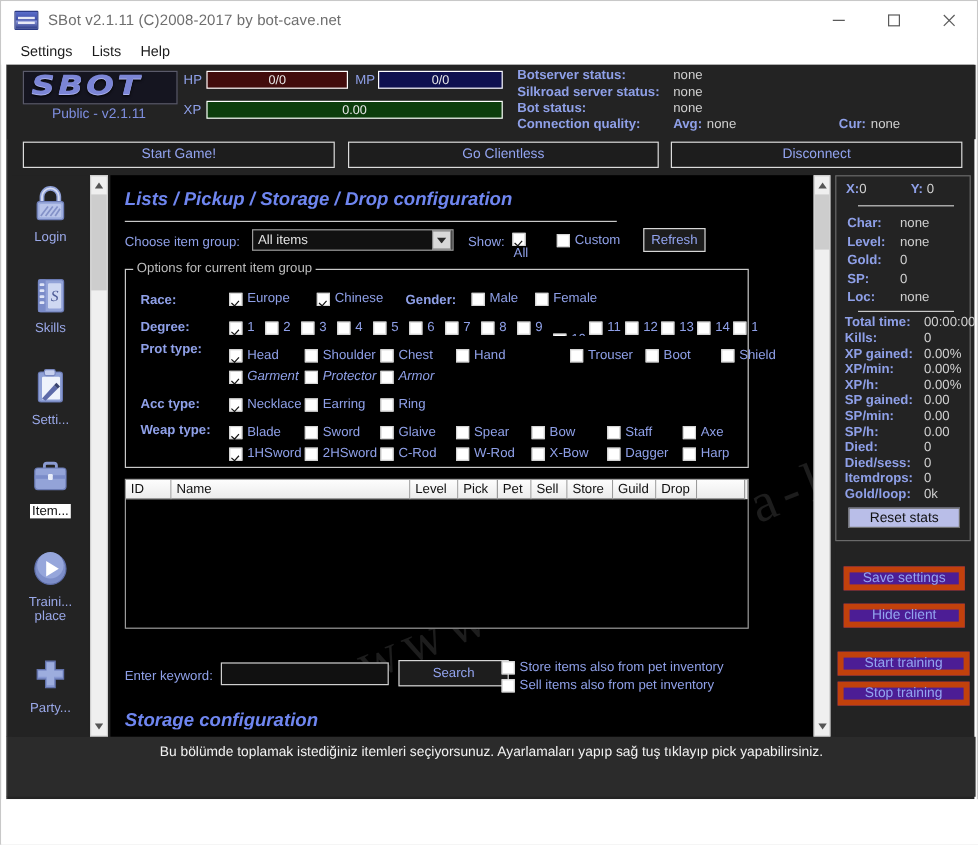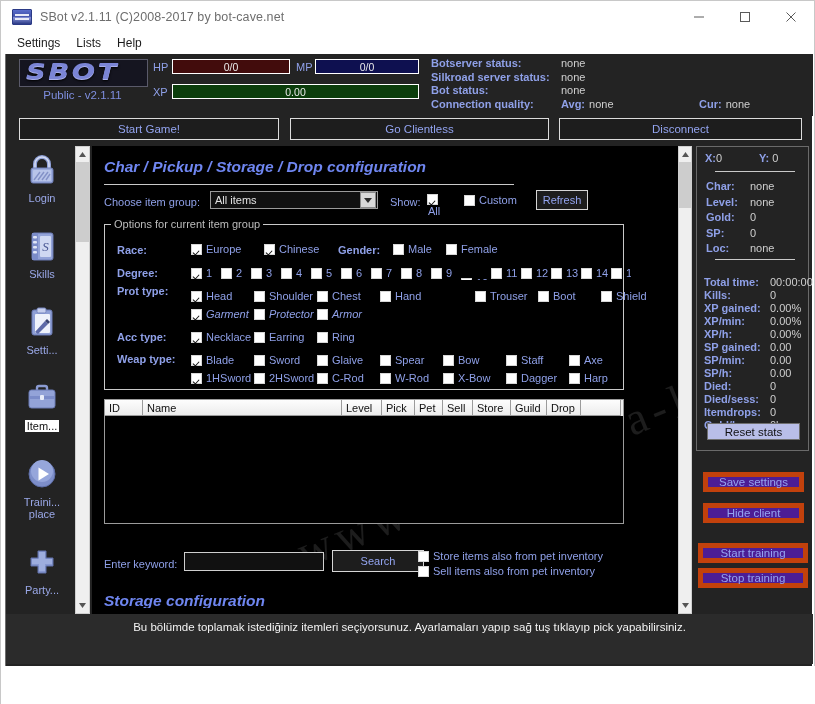--- a/index.html
+++ b/index.html
@@ -371,21 +371,21 @@
               <path d="M4.5 6 L1 1 L8 1 Z" fill="#555"></path>
             </svg>
         </div>
       </div>
 
       <div class="panel">
         <div class="panel-wm">
           <div style="position:absolute;left:180px;top:240px;transform:rotate(-22deg);white-space:nowrap;">www . e-s-a-r-a-l-o-o-k . c o m</div>
         </div>
 
-        <div class="p-title">Char / Pickup / Storage / Drop configuration</div>
+        <div class="p-title">Lists / Pickup / Storage / Drop configuration</div>
         <div class="p-hr"></div>
 
         <div class="lbl" style="left:12px;top:50px;">Choose item group:</div>
         <div class="combo" style="left:118px;top:45px;width:168px;">
           <div class="ctext">All items</div>
           <div class="cbtn">
             <svg width="8" height="5">
                 <path d="M0 0 L8 0 L4 5 Z" fill="#2a2a2a"></path>
               </svg>
           </div>
@@ -671,21 +671,21 @@
           <div id="char-rows" style="position:absolute;left:9px;top:33px;width:100px;">
               <div style="height: 15.5px; white-space: nowrap;"><span class="rk" style="display: inline-block; width: 44px;">Char:</span><span class="rv">none</span></div>
               <div style="height: 15.5px; white-space: nowrap;"><span class="rk" style="display: inline-block; width: 44px;">Level:</span><span class="rv">none</span></div>
               <div style="height: 15.5px; white-space: nowrap;"><span class="rk" style="display: inline-block; width: 44px;">Gold:</span><span class="rv">0</span></div>
               <div style="height: 15.5px; white-space: nowrap;"><span class="rk" style="display: inline-block; width: 44px;">SP:</span><span class="rv">0</span></div>
               <div style="height: 15.5px; white-space: nowrap;"><span class="rk" style="display: inline-block; width: 44px;">Loc:</span><span class="rv">none</span></div>
             </div>
 
           <div class="rhr" style="left:18px;top:112px;width:80px;"></div>
 
-          <div id="stat-rows" style="position:absolute;left:7px;top:129px;width:106px;">
+          <div id="stat-rows" style="position:absolute;left:7px;top:116px;width:106px;">
               <div style="height: 13px; white-space: nowrap;"><span class="rk" style="display: inline-block; width: 66px;">Total time:</span><span class="rv">00:00:00</span></div>
               <div style="height: 13px; white-space: nowrap;"><span class="rk" style="display: inline-block; width: 66px;">Kills:</span><span class="rv">0</span></div>
               <div style="height: 13px; white-space: nowrap;"><span class="rk" style="display: inline-block; width: 66px;">XP gained:</span><span class="rv">0.00%</span></div>
               <div style="height: 13px; white-space: nowrap;"><span class="rk" style="display: inline-block; width: 66px;">XP/min:</span><span class="rv">0.00%</span></div>
               <div style="height: 13px; white-space: nowrap;"><span class="rk" style="display: inline-block; width: 66px;">XP/h:</span><span class="rv">0.00%</span></div>
               <div style="height: 13px; white-space: nowrap;"><span class="rk" style="display: inline-block; width: 66px;">SP gained:</span><span class="rv">0.00</span></div>
               <div style="height: 13px; white-space: nowrap;"><span class="rk" style="display: inline-block; width: 66px;">SP/min:</span><span class="rv">0.00</span></div>
               <div style="height: 13px; white-space: nowrap;"><span class="rk" style="display: inline-block; width: 66px;">SP/h:</span><span class="rv">0.00</span></div>
               <div style="height: 13px; white-space: nowrap;"><span class="rk" style="display: inline-block; width: 66px;">Died:</span><span class="rv">0</span></div>
               <div style="height: 13px; white-space: nowrap;"><span class="rk" style="display: inline-block; width: 66px;">Died/sess:</span><span class="rv">0</span></div>

